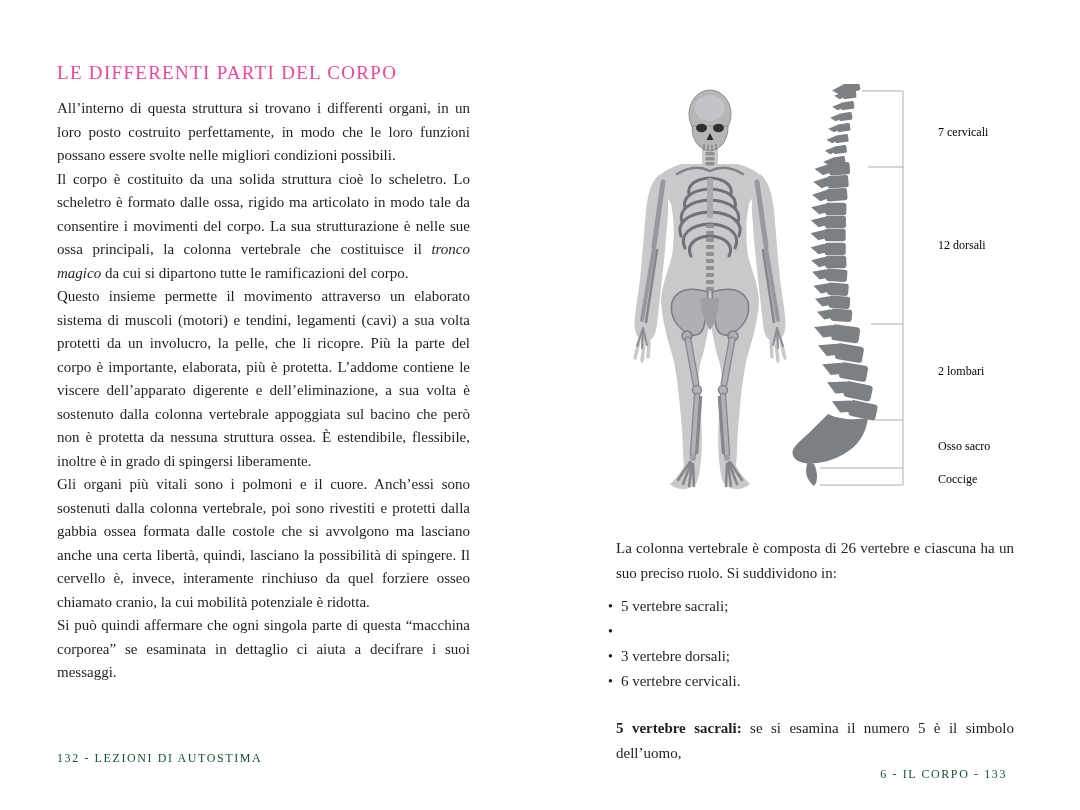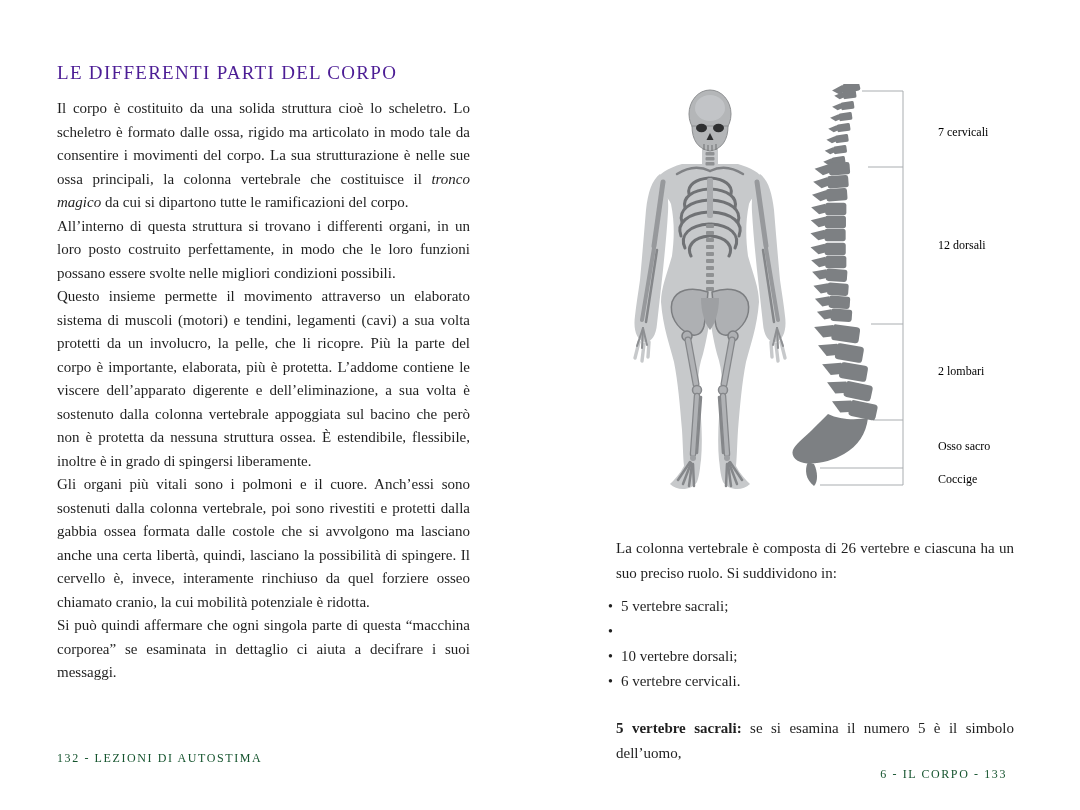--- a/index.html
+++ b/index.html
@@ -6,21 +6,21 @@
   body{
     width:1080px;height:810px;position:relative;
     background:#ffffff;overflow:hidden;
     font-family:"Liberation Serif", serif;
     color:#1f1f1f;
   }
   
   .left-page{position:absolute;left:57px;top:62px;width:413px;}
   .page-title{
     font-size:19px;letter-spacing:1.3px;font-weight:400;
-    color:#4c1d95;margin:0 0 13px 0;white-space:nowrap;
+    color:#ec4899;margin:0 0 13px 0;white-space:nowrap;
   }
   .body-copy p{
     margin:0;font-size:15px;line-height:23.5px;
     text-align:justify;text-justify:inter-word;
   }
   .body-copy .it{font-style:italic;}
   
   .figure{position:absolute;left:630px;top:84px;width:402px;height:426px;}
   .skeleton-svg{position:absolute;left:0;top:0;}
   .spine-svg{position:absolute;left:158px;top:0;}
@@ -45,22 +45,22 @@
   }
   .footer-left{left:57px;}
   .footer-right{right:73px;text-align:right;margin-top:16px;}
 </style>
 </head>
 <body>
 
 <div class="left-page">
   <h1 class="page-title">LE DIFFERENTI PARTI DEL CORPO</h1>
   <div class="body-copy">
+    <p>All’interno di questa struttura si trovano i differenti organi, in un loro posto costruito perfettamente, in modo che le loro funzioni possano essere svolte nelle migliori condizioni possibili.</p>
     <p><span>Il corpo è costituito da una solida struttura cioè lo scheletro. Lo scheletro è formato dalle ossa, rigido ma articolato in modo tale da consentire i movimenti del corpo. La sua strutturazione è nelle sue ossa principali, la colonna vertebrale che costituisce il </span><span class="it">tronco magico</span><span> da cui si dipartono tutte le ramificazioni del corpo.</span></p>
-    <p>All’interno di questa struttura si trovano i differenti organi, in un loro posto costruito perfettamente, in modo che le loro funzioni possano essere svolte nelle migliori condizioni possibili.</p>
     <p>Questo insieme permette il movimento attraverso un elaborato sistema di muscoli (motori) e tendini, legamenti (cavi) a sua volta protetti da un involucro, la pelle, che li ricopre. Più la parte del corpo è importante, elaborata, più è protetta. L’addome contiene le viscere dell’apparato digerente e dell’eliminazione, a sua volta è sostenuto dalla colonna vertebrale appoggiata sul bacino che però non è protetta da nessuna struttura ossea. È estendibile, flessibile, inoltre è in grado di spingersi liberamente.</p>
     <p>Gli organi più vitali sono i polmoni e il cuore. Anch’essi sono sostenuti dalla colonna vertebrale, poi sono rivestiti e protetti dalla gabbia ossea formata dalle costole che si avvolgono ma lasciano anche una certa libertà, quindi, lasciano la possibilità di spingere. Il cervello è, invece, interamente rinchiuso da quel forziere osseo chiamato cranio, la cui mobilità potenziale è ridotta.</p>
     <p>Si può quindi affermare che ogni singola parte di questa “macchina corporea” se esaminata in dettaglio ci aiuta a decifrare i suoi messaggi.</p>
   </div>
 </div>
 
 <div class="figure">
 
   <svg class="skeleton-svg" width="160" height="420" viewBox="0 0 160 420" xmlns="http://www.w3.org/2000/svg">
     <defs>
@@ -224,21 +224,21 @@
   <ul class="bullet-list">
     <li>
         <span class="bullet-dot">•</span>
         <span>5 vertebre sacrali;</span>
       </li>
     <li>
         <span class="bullet-dot">•</span>
       </li>
     <li>
         <span class="bullet-dot">•</span>
-        <span>10 vertebre dorsali;</span>
+        <span>3 vertebre dorsali;</span>
       </li>
     <li>
         <span class="bullet-dot">•</span>
         <span>6 vertebre cervicali.</span>
       </li>
   </ul>
   <p class="lead-par"><span class="b">5 vertebre sacrali:</span><span> se si esamina il numero 5 è il simbolo dell’uomo,</span></p>
 </div>
 
 <div class="footer footer-left">132 - LEZIONI DI AUTOSTIMA</div>

